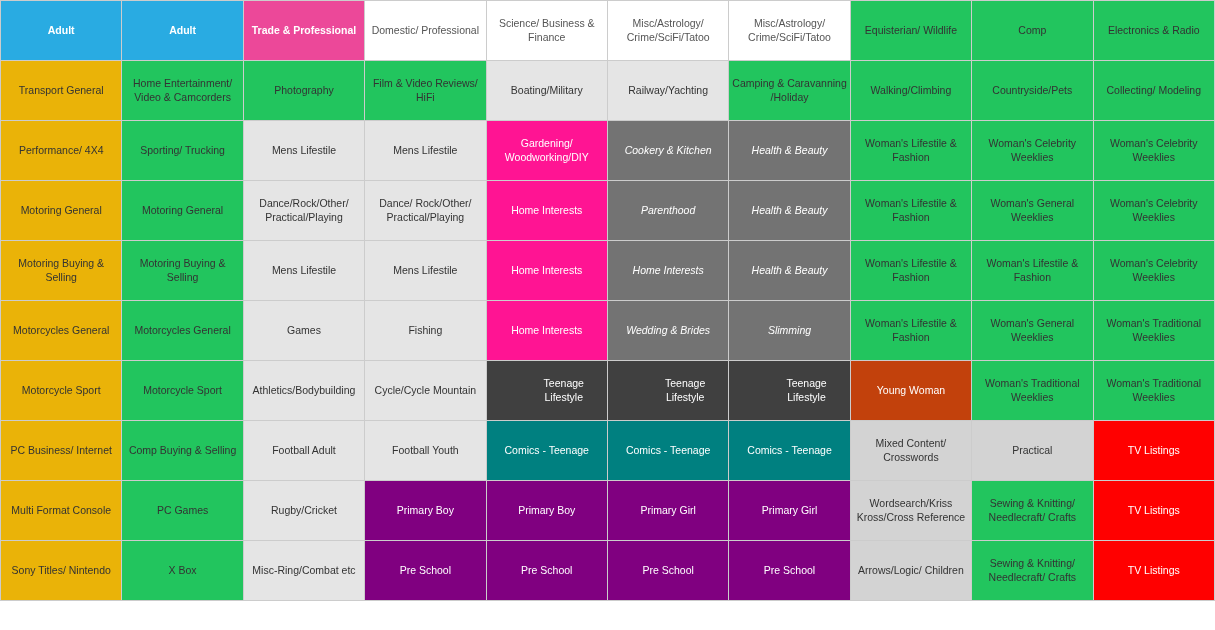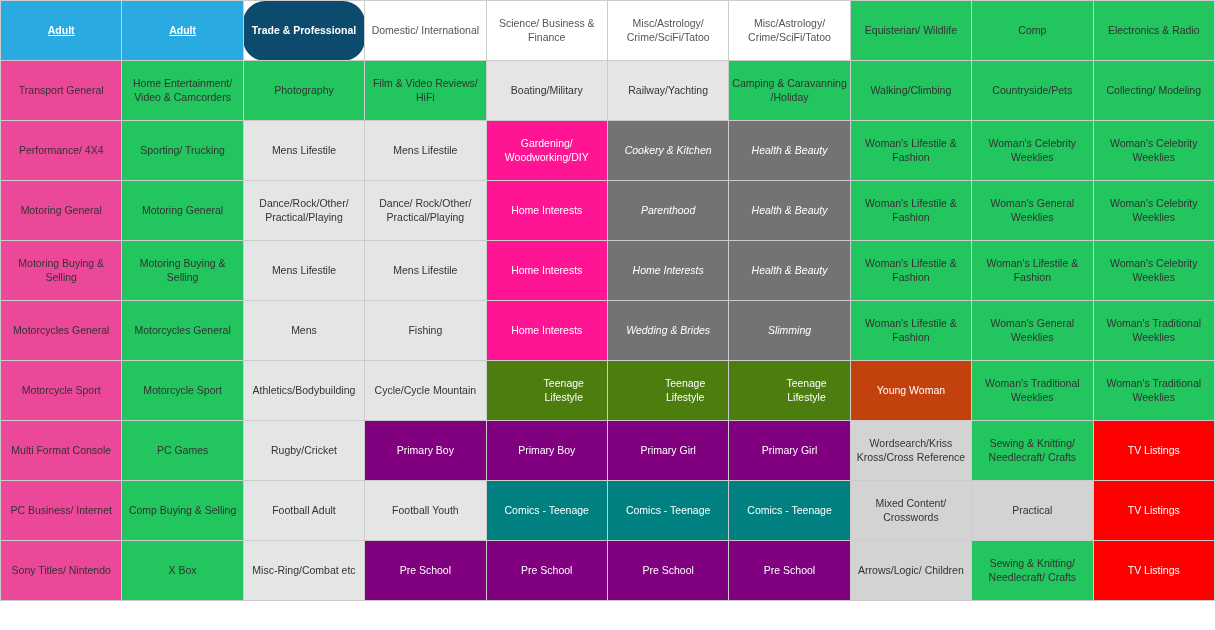--- a/index.html
+++ b/index.html
@@ -9,46 +9,46 @@
     td {
       border: 1px solid #ccc;
       text-align: center;
       vertical-align: middle;
       padding: 4px 3px;
       font-size: 10.5px;
       font-weight: 500;
       line-height: 1.3;
       height: 60px;
     }
-    .header-blue { background: #29ABE2; color: #fff; font-weight: bold; text-decoration: underline; }
-    .header-gray { background: #0c4a6e; color: #fff; font-weight: bold; border-radius: 22px; }
+    .header-blue { background: #29ABE2; color: #fff; font-weight: bold; }
+    .header-gray { background: #ec4899; color: #fff; font-weight: bold; }
     .header-white-outline { background: #fff; color: #555; border: 1px solid #ccc; }
     .yellow { background: #22c55e; color: #333; }
     .light-yellow { background: #e5e5e5; color: #333; }
     .orange { background: #737373; color: #fff; font-style: italic; }
     .pink-hot { background: #FF1493; color: #fff; }
-    .green-dark { background: #4d7c0f; color: #fff; padding-left: 37px; }
+    .green-dark { background: #404040; color: #fff; padding-left: 37px; }
     .teal { background: #008080; color: #fff; }
     .purple { background: #800080; color: #fff; }
     .red { background: #FF0000; color: #fff; }
     .blue-light { background: #c2410c; color: #fff; }
     .gray-light { background: #D3D3D3; color: #333; }
-    .cream { background: #ec4899; color: #333; }
+    .cream { background: #eab308; color: #333; }
   </style>
 </head>
 <body>
 
 <div class="grid-container">
   <table>
     <thead>
       <tr id="header-row">
           <td class="header-blue">Adult</td>
           <td class="header-blue">Adult</td>
           <td class="header-gray">Trade &amp; Professional</td>
-          <td class="header-white-outline">Domestic/ International</td>
+          <td class="header-white-outline">Domestic/ Professional</td>
           <td class="header-white-outline">Science/ Business &amp; Finance</td>
           <td class="header-white-outline">Misc/Astrology/ Crime/SciFi/Tatoo</td>
           <td class="header-white-outline">Misc/Astrology/ Crime/SciFi/Tatoo</td>
           <td class="yellow">Equisterian/ Wildlife</td>
           <td class="yellow">Comp</td>
           <td class="yellow">Electronics &amp; Radio</td>
         </tr>
     </thead>
     <tbody id="table-body">
         <tr>
@@ -95,21 +95,21 @@
           <td class="pink-hot">Home Interests</td>
           <td class="orange">Home Interests</td>
           <td class="orange">Health &amp; Beauty</td>
           <td class="yellow">Woman's Lifestile &amp; Fashion</td>
           <td class="yellow">Woman's Lifestile &amp; Fashion</td>
           <td class="yellow">Woman's Celebrity Weeklies</td>
         </tr>
         <tr>
           <td class="cream">Motorcycles General</td>
           <td class="yellow">Motorcycles General</td>
-          <td class="light-yellow">Mens</td>
+          <td class="light-yellow">Games</td>
           <td class="light-yellow">Fishing</td>
           <td class="pink-hot">Home Interests</td>
           <td class="orange">Wedding &amp; Brides</td>
           <td class="orange">Slimming</td>
           <td class="yellow">Woman's Lifestile &amp; Fashion</td>
           <td class="yellow">Woman's General Weeklies</td>
           <td class="yellow">Woman's Traditional Weeklies</td>
         </tr>
         <tr>
           <td class="cream">Motorcycle Sport</td>
@@ -117,41 +117,41 @@
           <td class="light-yellow">Athletics/<wbr>Bodybuilding</td>
           <td class="light-yellow">Cycle/<wbr>Cycle Mountain</td>
           <td class="green-dark">Teenage Lifestyle</td>
           <td class="green-dark">Teenage Lifestyle</td>
           <td class="green-dark">Teenage Lifestyle</td>
           <td class="blue-light">Young Woman</td>
           <td class="yellow">Woman's Traditional Weeklies</td>
           <td class="yellow">Woman's Traditional Weeklies</td>
         </tr>
         <tr>
+          <td class="cream">PC Business/<wbr> Internet</td>
+          <td class="yellow">Comp Buying &amp; Selling</td>
+          <td class="light-yellow">Football Adult</td>
+          <td class="light-yellow">Football Youth</td>
+          <td class="teal">Comics - Teenage</td>
+          <td class="teal">Comics - Teenage</td>
+          <td class="teal">Comics - Teenage</td>
+          <td class="gray-light">Mixed Content/<wbr> Crosswords</td>
+          <td class="gray-light">Practical</td>
+          <td class="red">TV Listings</td>
+        </tr>
+        <tr>
           <td class="cream">Multi Format Console</td>
           <td class="yellow">PC Games</td>
           <td class="light-yellow">Rugby/<wbr>Cricket</td>
           <td class="purple">Primary Boy</td>
           <td class="purple">Primary Boy</td>
           <td class="purple">Primary Girl</td>
           <td class="purple">Primary Girl</td>
           <td class="gray-light">Wordsearch/<wbr>Kriss Kross/<wbr>Cross Reference</td>
           <td class="yellow">Sewing &amp; Knitting/<wbr> Needlecraft/<wbr> Crafts</td>
-          <td class="red">TV Listings</td>
-        </tr>
-        <tr>
-          <td class="cream">PC Business/<wbr> Internet</td>
-          <td class="yellow">Comp Buying &amp; Selling</td>
-          <td class="light-yellow">Football Adult</td>
-          <td class="light-yellow">Football Youth</td>
-          <td class="teal">Comics - Teenage</td>
-          <td class="teal">Comics - Teenage</td>
-          <td class="teal">Comics - Teenage</td>
-          <td class="gray-light">Mixed Content/<wbr> Crosswords</td>
-          <td class="gray-light">Practical</td>
           <td class="red">TV Listings</td>
         </tr>
         <tr>
           <td class="cream">Sony Titles/<wbr> Nintendo</td>
           <td class="yellow">X Box</td>
           <td class="light-yellow">Misc-Ring/<wbr>Combat etc</td>
           <td class="purple">Pre School</td>
           <td class="purple">Pre School</td>
           <td class="purple">Pre School</td>
           <td class="purple">Pre School</td>

